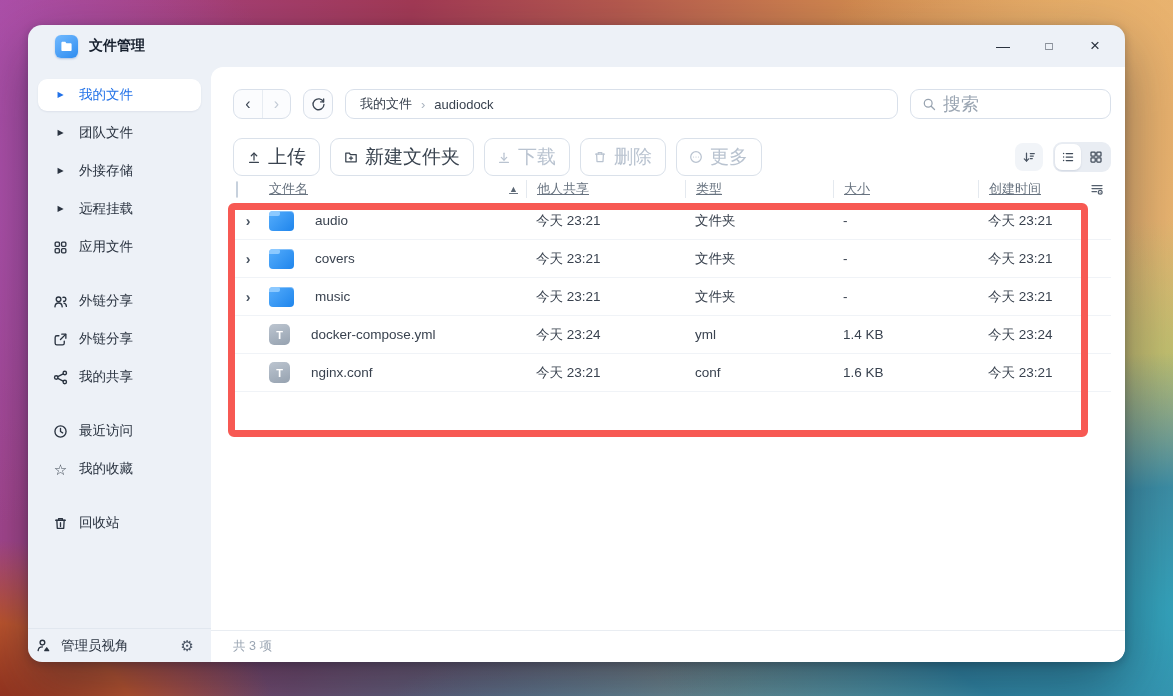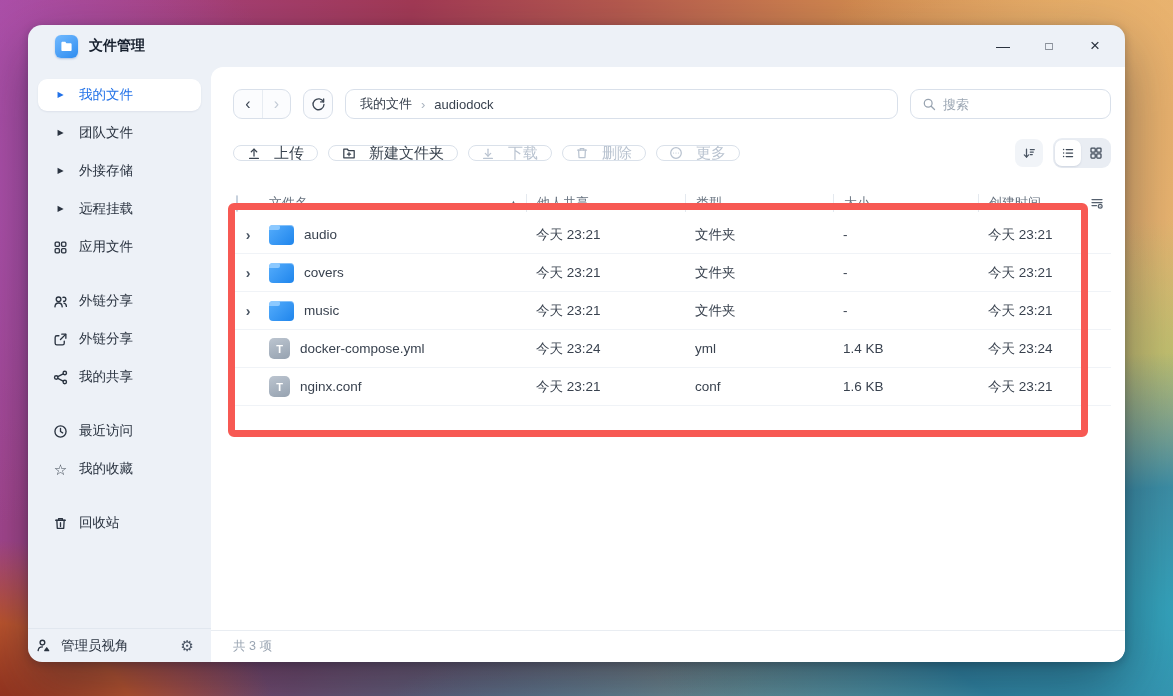--- a/index.html
+++ b/index.html
@@ -64,50 +64,50 @@
     font-size:16px; color:#3e4856; cursor:pointer; }
   .navbtn.fwd { color:#c3cbd6; border-left:1px solid #e7ecf2; }
   .refresh-btn { width:30px; height:30px; flex:none; border:1px solid #d9e0ea; border-radius:9px;
     background:#fbfcfe; display:flex; align-items:center; justify-content:center; color:#3e4856; cursor:pointer; }
   .breadcrumb { flex:1; min-width:0; height:30px; border:1px solid #d9e0ea; border-radius:9px;
     background:#fff; display:flex; align-items:center; gap:9px; padding:0 14px; font-size:13px; color:#39424f; }
   .crumb-sep { color:#a8b1bd; font-size:13px; }
   .crumb { cursor:pointer; }
   .search { width:201px; flex:none; height:30px; border:1px solid #d9e0ea; border-radius:9px;
     background:#fff; display:flex; align-items:center; gap:7px; padding:0 11px; color:#98a3b0; }
-  .search input { border:none; outline:none; flex:1; min-width:0; font-size:13px; color:#333;
+  .search input { border:none; outline:none; flex:1; min-width:0; font-size:18px; color:#333;
     background:transparent; font-family:inherit; }
   .search input::placeholder { color:#9aa5b2; }
   .row2 { margin-top:19px; display:flex; align-items:center; gap:10px; flex:none; }
-  .btn { height:16px; border:1px solid #dae1ea; border-radius:9px; background:#fff;
-    display:flex; align-items:center; gap:13px; padding:0 13px; font-size:15px;
+  .btn { height:38px; border:1px solid #dae1ea; border-radius:9px; background:#fff;
+    display:flex; align-items:center; gap:7px; padding:0 13px; font-size:19px;
     color:#39434f; font-weight:500; cursor:pointer; white-space:nowrap; }
   .btn.disabled { color:#b9c3d0; cursor:default;padding-left:12px; }
   .right-tools { margin-left:auto; display:flex; align-items:center; gap:10px; }
   .sort-btn { width:28px; height:28px; border-radius:8px; background:#f1f4f8; color:#495462;
     display:flex; align-items:center; justify-content:center; cursor:pointer; }
   .seg { height:30px; background:#e9edf3; border-radius:9px; display:flex; align-items:center;
     padding:2px; gap:2px; }
   .seg-btn { width:26px; height:26px; border-radius:7px; display:flex; align-items:center;
     justify-content:center; color:#3f4a58; cursor:pointer; }
   .seg-btn.active { background:#fff; box-shadow:0 1px 2px rgba(30,50,90,.12); }
   
   .tgrid { display:grid; grid-template-columns:30px minmax(0,1fr) 159px 148px 145px 105px 28px; align-items:center; }
-  .thead { margin-top:22px; height:26px; font-size:13px; color:#67727f; flex:none; }
+  .thead { height:26px; font-size:13px; color:#67727f; flex:none;text-decoration:underline; }
   .th { padding-left:10px; }
   .col-div { border-left:1px solid #e4e9ef; }
   .name-h { display:flex; align-items:center; padding-left:6px; }
   .sort-arrow { margin-left:auto; margin-right:8px; font-size:9px; color:#5a6673; }
   .checkbox { width:14px; height:14px; border:1.4px solid #c7d1dd; border-radius:3.5px;
     background:#fff; margin-left:3px; cursor:pointer; }
   .cols-ic { color:#55606e; display:flex; justify-content:center; cursor:pointer; }
   .trow { height:38px; border-bottom:1px solid #f0f3f7; font-size:13.5px; color:#39424f; }
   .td { padding-left:10px; }
   .row-chev { text-align:center; font-size:14px; font-weight:600; color:#4a5563; cursor:pointer; }
-  .name-cell { display:flex; align-items:center; gap:10px; padding-left:6px; min-width:0; }
+  .name-cell { display:flex; align-items:center; gap:21px; padding-left:6px; min-width:0; }
   .fname { overflow:hidden; text-overflow:ellipsis; white-space:nowrap; cursor:pointer; }
   .folder-ic { width:25px; height:20px; flex:none; position:relative; border-radius:4px;
     background:linear-gradient(135deg,#55adfc 0%,#1f85ec 100%); box-shadow:inset 0 1px 0 rgba(255,255,255,.35); }
   .folder-ic::before { content:""; position:absolute; left:0; top:0; width:11px; height:5px;
     background:#8cc9ff; border-radius:4px 2px 2px 0; }
   .file-ic { width:21px; height:21px; flex:none; border-radius:5px;
     background:linear-gradient(160deg,#bcc5d0,#96a2b0);
     color:#fff; font-size:11px; font-weight:700; display:flex; align-items:center; justify-content:center; }
   
   .statusbar { height:32px; flex:none; border-top:1px solid #e9edf2; display:flex;

